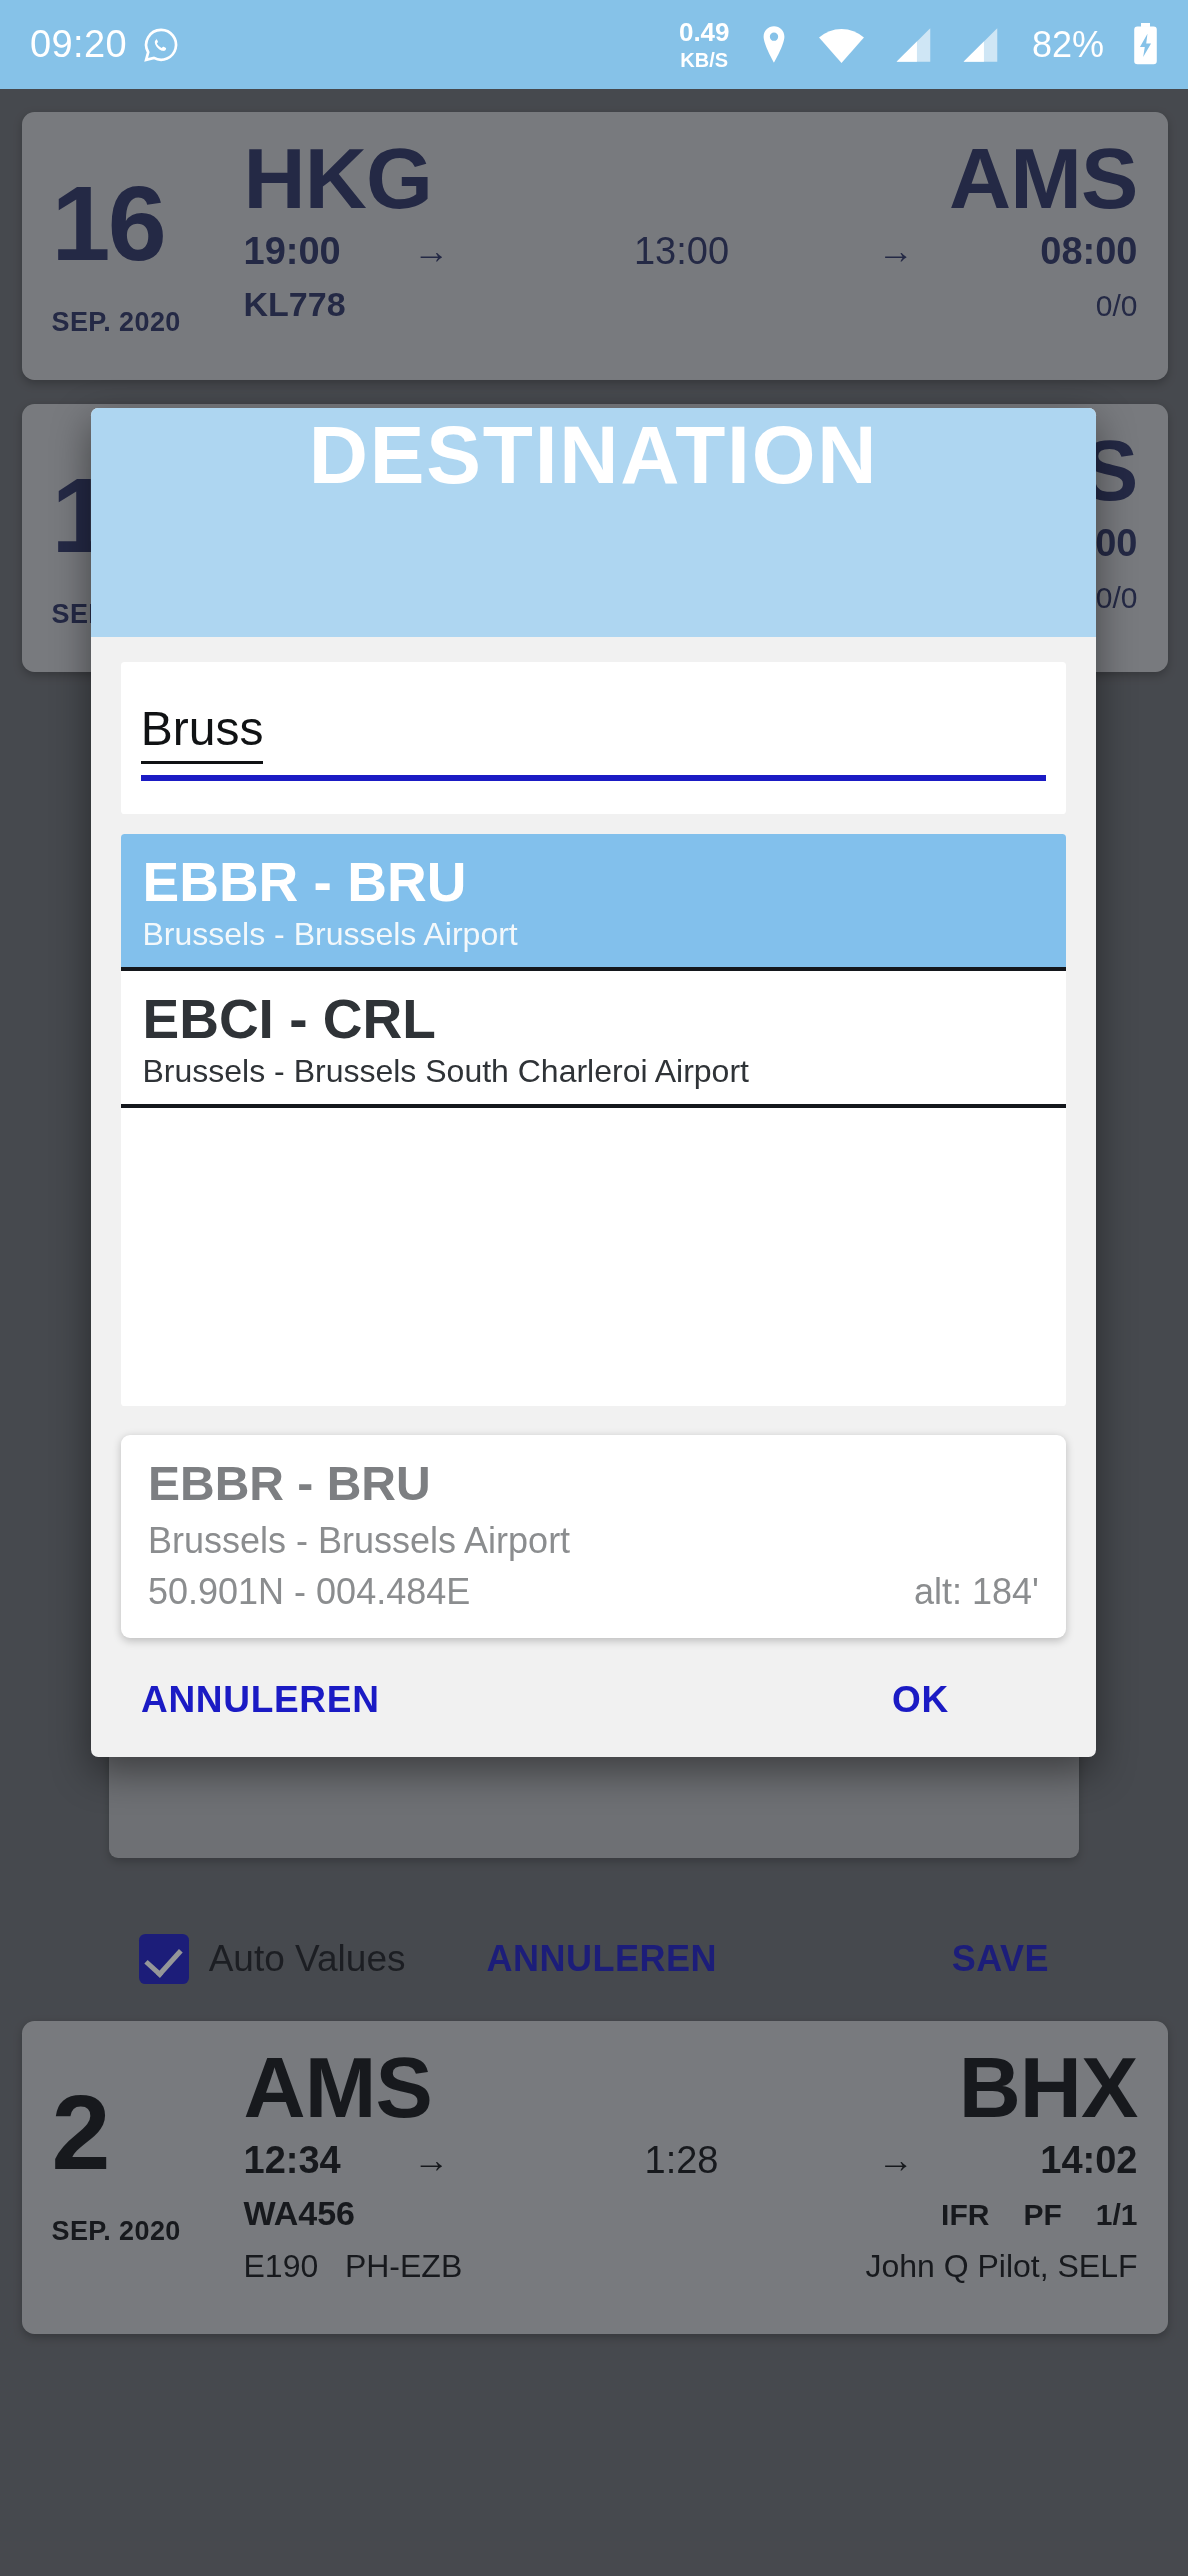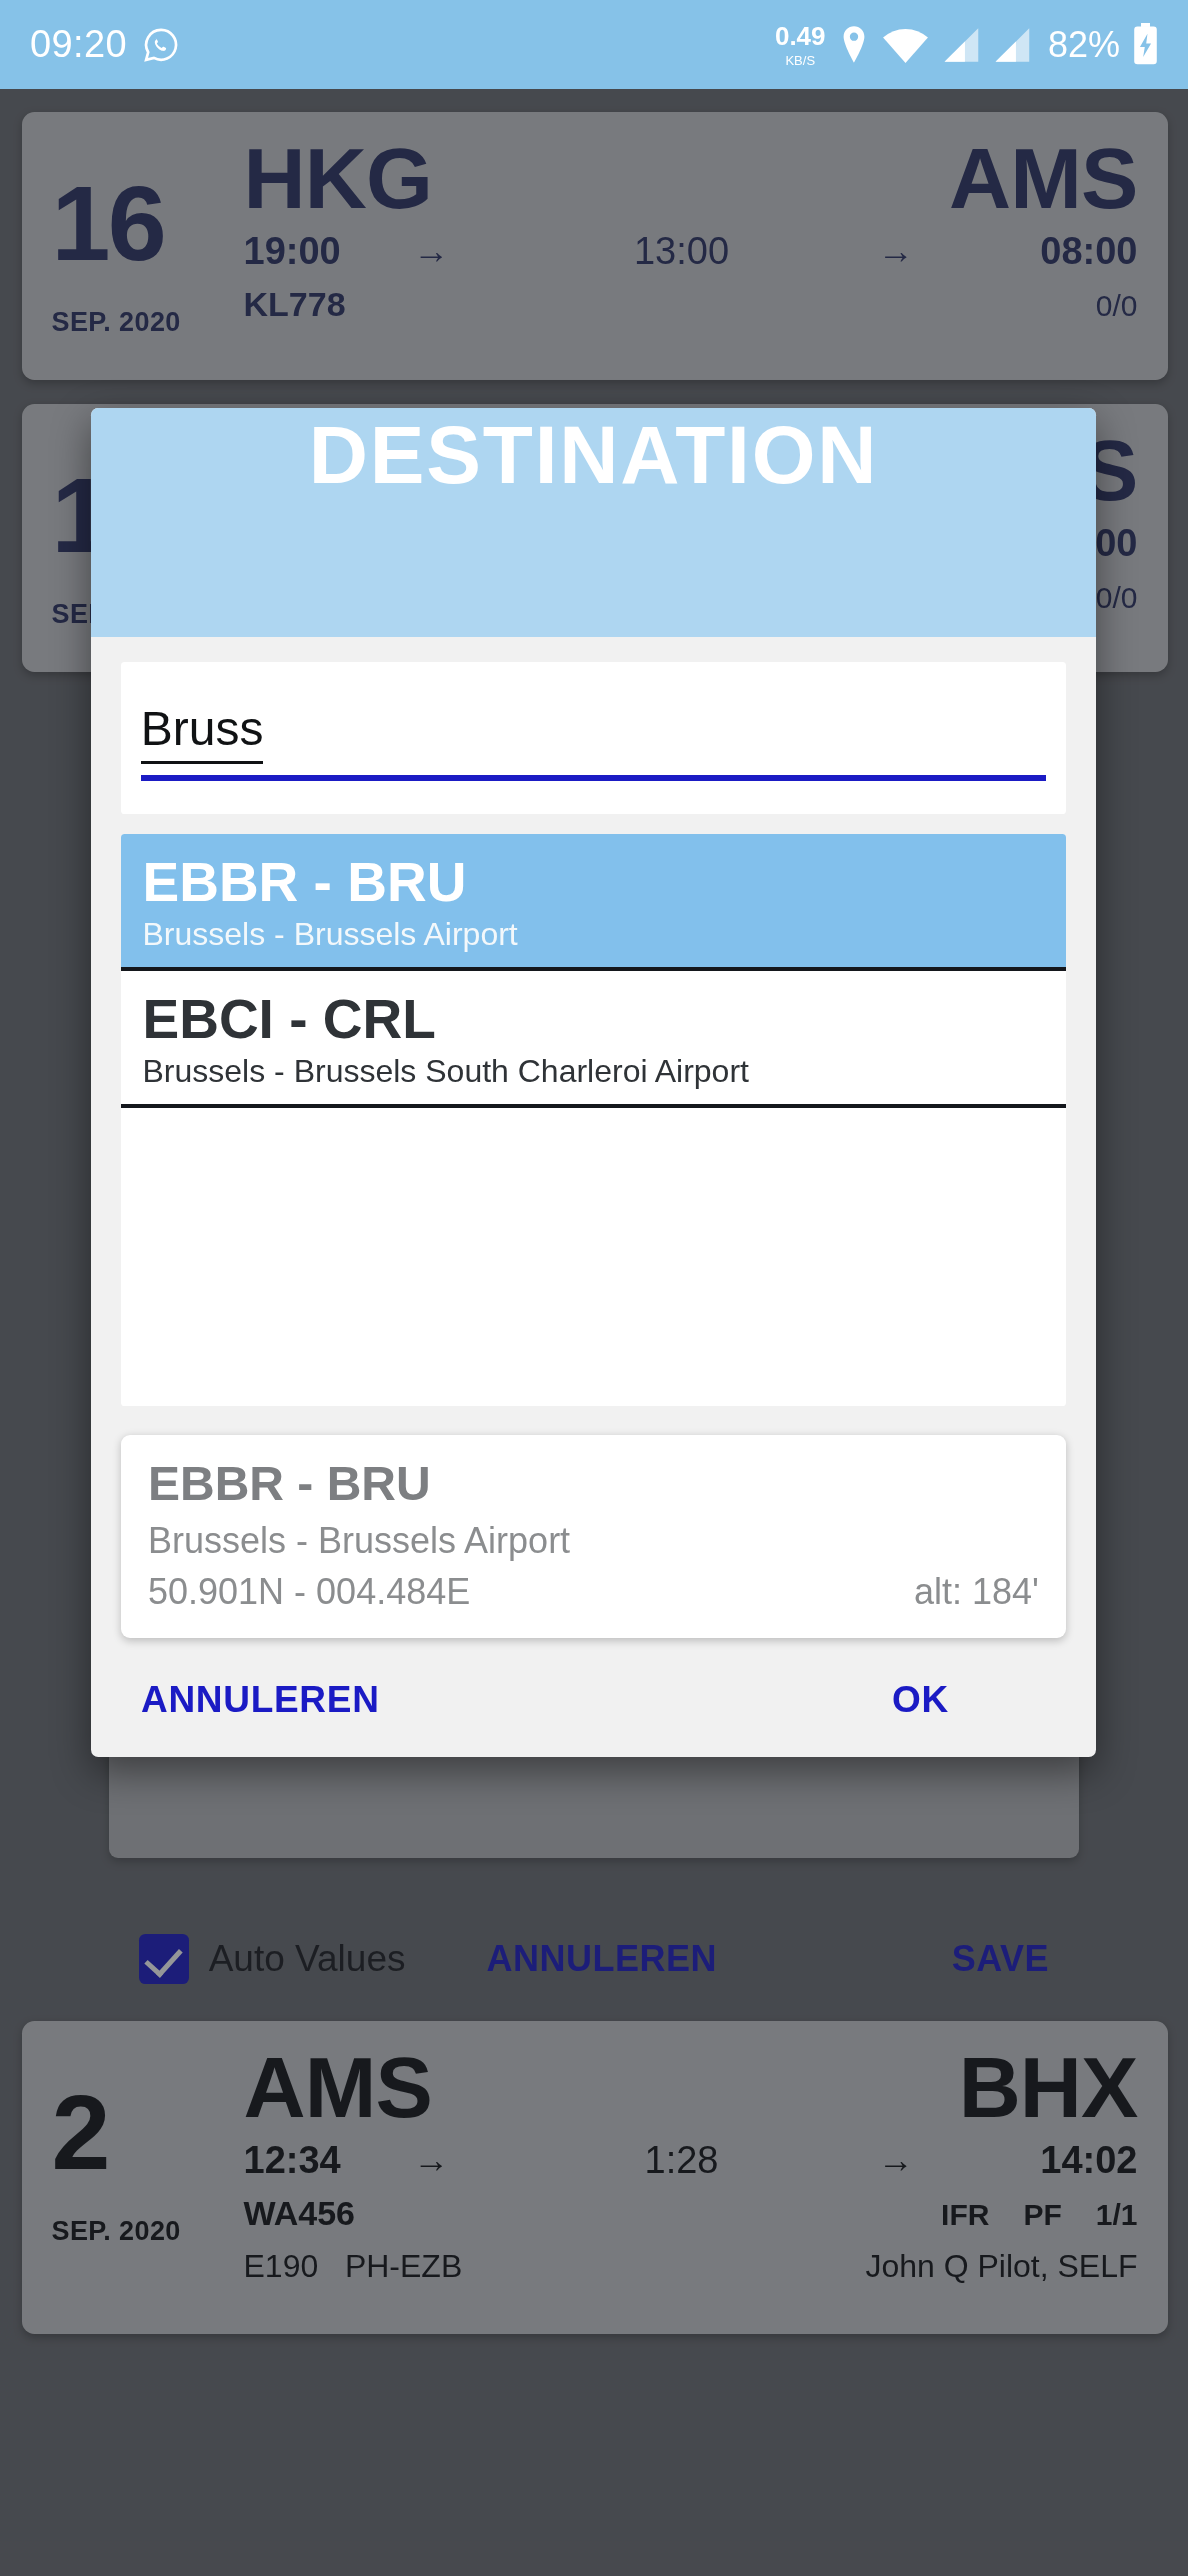--- a/index.html
+++ b/index.html
@@ -36,31 +36,31 @@
     color: #ffffff;
     font-size: 38px;
     font-weight: 400;
     letter-spacing: 0.4px;
     font-family: "Liberation Sans", sans-serif;
   }
   .sb-right {
     margin-left: auto;
     display: flex;
     align-items: center;
-    gap: 12px;
+    gap: 28px;
   }
   .sb-speed {
     display: flex;
     flex-direction: column;
     align-items: center;
     line-height: 1;
     color: #ffffff;
   }
   .sb-speed .val { font-size: 26px; font-weight: bold; }
-  .sb-speed .unit { font-size: 13px; font-weight: normal; margin-top: 5px; }
+  .sb-speed .unit { font-size: 20px; font-weight: bold; margin-top: 5px; }
   .sb-battery-text {
     color: #ffffff;
     font-size: 36px;
     margin-left: 5.4px;
   }
   .icon-svg { display: block; }
 
   
   .bg-layer {
     position: absolute;

